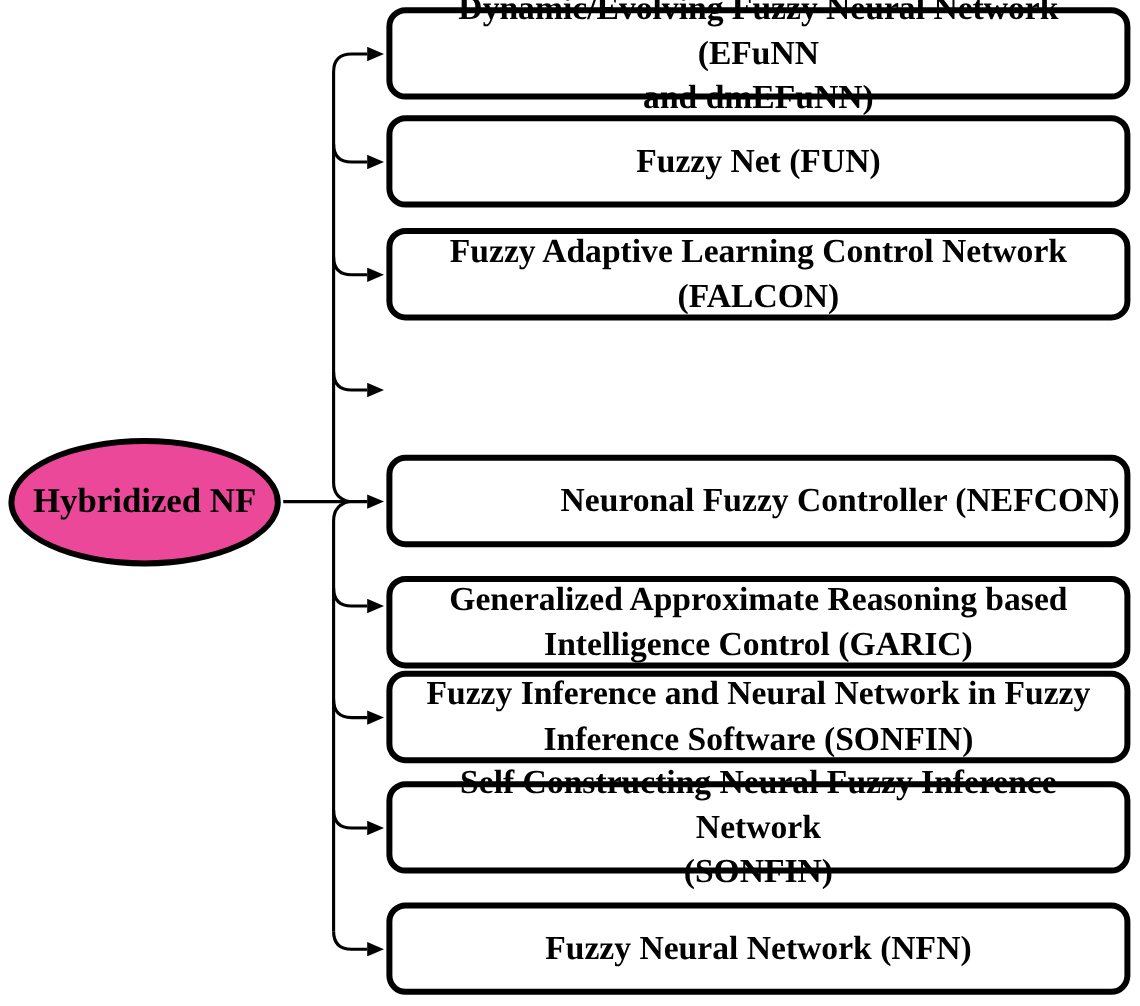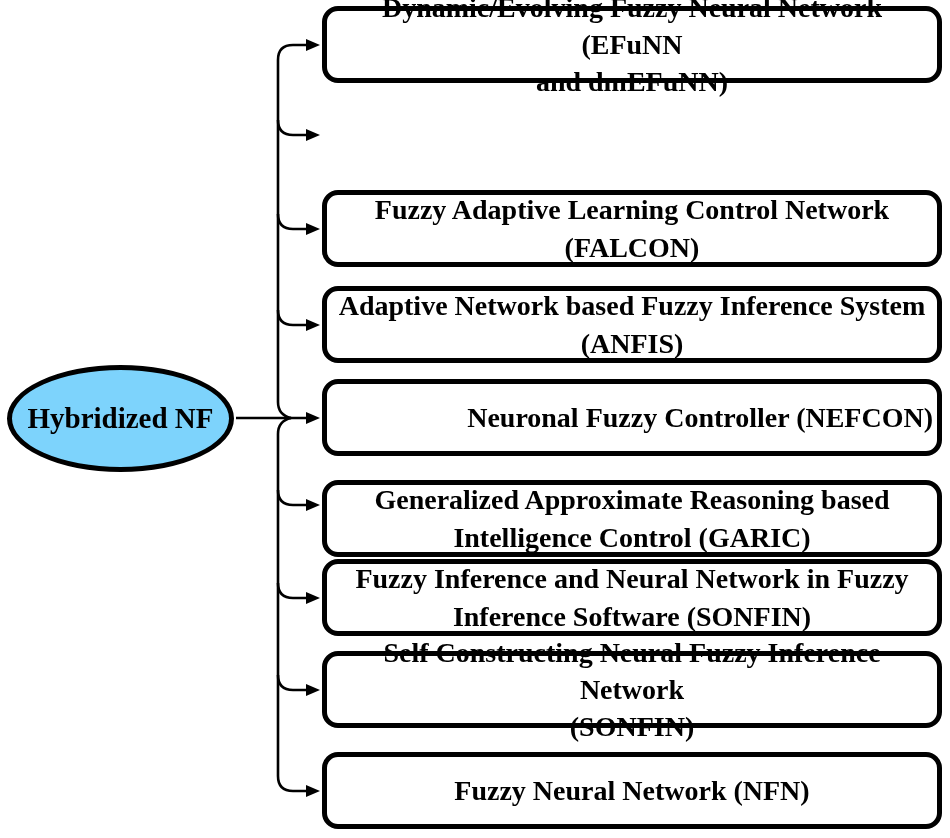--- a/index.html
+++ b/index.html
@@ -31,21 +31,21 @@
     height: 107px;
     border: 5px solid #000000;
     border-radius: 50%;
     box-sizing: border-box;
     display: flex;
     align-items: center;
     justify-content: center;
     text-align: center;
     font-weight: bold;
     font-size: 29px;
-    background: #7dd3fc;
+    background: #ec4899;
   }
   .node {
     position: absolute;
     left: 322px;
     width: 620px;
     height: 77px;
     border: 5px solid #000000;
     border-radius: 16px;
     box-sizing: border-box;
     display: flex;
@@ -90,27 +90,26 @@
   </svg>
 
   <div class="root-ellipse">
     <span>Hybridized NF</span>
   </div>
 
   <div class="node" style="top:6px;">
     <span class="node-label">Dynamic/Evolving Fuzzy Neural Network (EFuNN
 and dmEFuNN)</span>
   </div>
+  <div class="node" style="top:96px;">
+    <span class="node-label">Fuzzy Net (FUN)</span>
+  </div>
   <div class="node" style="top:190px;">
     <span class="node-label">Fuzzy Adaptive Learning Control Network
 (FALCON)</span>
-  </div>
-  <div class="node" style="top:286px;">
-    <span class="node-label">Adaptive Network based Fuzzy Inference System
-(ANFIS)</span>
   </div>
   <div class="node" style="top:379px;justify-content:flex-end;">
     <span class="node-label">Neuronal Fuzzy Controller (NEFCON)</span>
   </div>
   <div class="node" style="top:480px;">
     <span class="node-label">Generalized Approximate Reasoning based
 Intelligence Control (GARIC)</span>
   </div>
   <div class="node" style="top:559px;">
     <span class="node-label">Fuzzy Inference and Neural Network in Fuzzy

